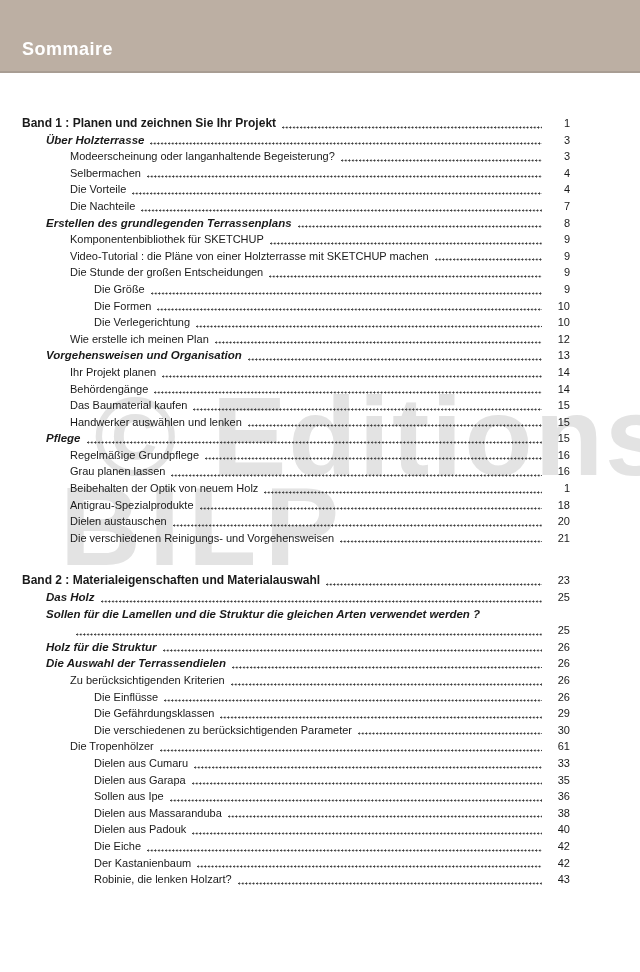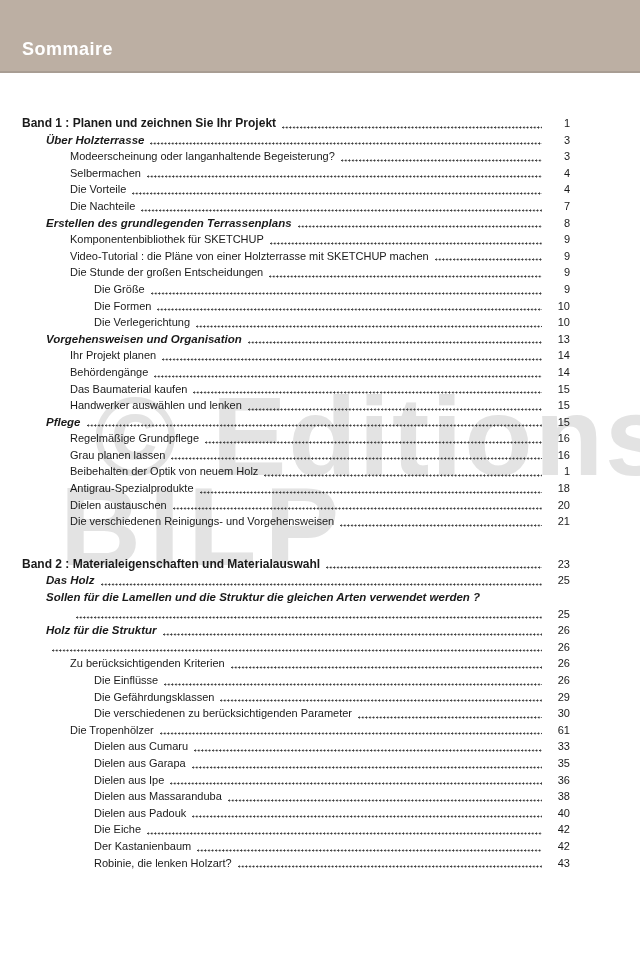--- a/index.html
+++ b/index.html
@@ -128,20 +128,25 @@
         <div class="row lvl3">
           <span class="label">Die Formen</span>
           <span class="dots"></span>
           <span class="page">10</span>
         </div>
         <div class="row lvl3">
           <span class="label">Die Verlegerichtung</span>
           <span class="dots"></span>
           <span class="page">10</span>
         </div>
+        <div class="row lvl2">
+          <span class="label">Wie erstelle ich meinen Plan</span>
+          <span class="dots"></span>
+          <span class="page">12</span>
+        </div>
         <div class="row lvl1">
           <span class="label">Vorgehensweisen und Organisation</span>
           <span class="dots"></span>
           <span class="page">13</span>
         </div>
         <div class="row lvl2">
           <span class="label">Ihr Projekt planen</span>
           <span class="dots"></span>
           <span class="page">14</span>
         </div>
@@ -211,20 +216,21 @@
         <div class="row lvl2">
           <span class="dots"></span>
           <span class="page">25</span>
         </div>
         <div class="row lvl1">
           <span class="label">Holz für die Struktur</span>
           <span class="dots"></span>
           <span class="page">26</span>
         </div>
         <div class="row lvl1">
+          <span class="label">Die Auswahl der Terrassendielen</span>
           <span class="dots"></span>
           <span class="page">26</span>
         </div>
         <div class="row lvl2">
           <span class="label">Zu berücksichtigenden Kriterien</span>
           <span class="dots"></span>
           <span class="page">26</span>
         </div>
         <div class="row lvl3">
           <span class="label">Die Einflüsse</span>
@@ -250,21 +256,21 @@
           <span class="label">Dielen aus Cumaru</span>
           <span class="dots"></span>
           <span class="page">33</span>
         </div>
         <div class="row lvl3">
           <span class="label">Dielen aus Garapa</span>
           <span class="dots"></span>
           <span class="page">35</span>
         </div>
         <div class="row lvl3">
-          <span class="label">Dielen aus Ipe</span>
+          <span class="label">Sollen aus Ipe</span>
           <span class="dots"></span>
           <span class="page">36</span>
         </div>
         <div class="row lvl3">
           <span class="label">Dielen aus Massaranduba</span>
           <span class="dots"></span>
           <span class="page">38</span>
         </div>
         <div class="row lvl3">
           <span class="label">Dielen aus Padouk</span>

